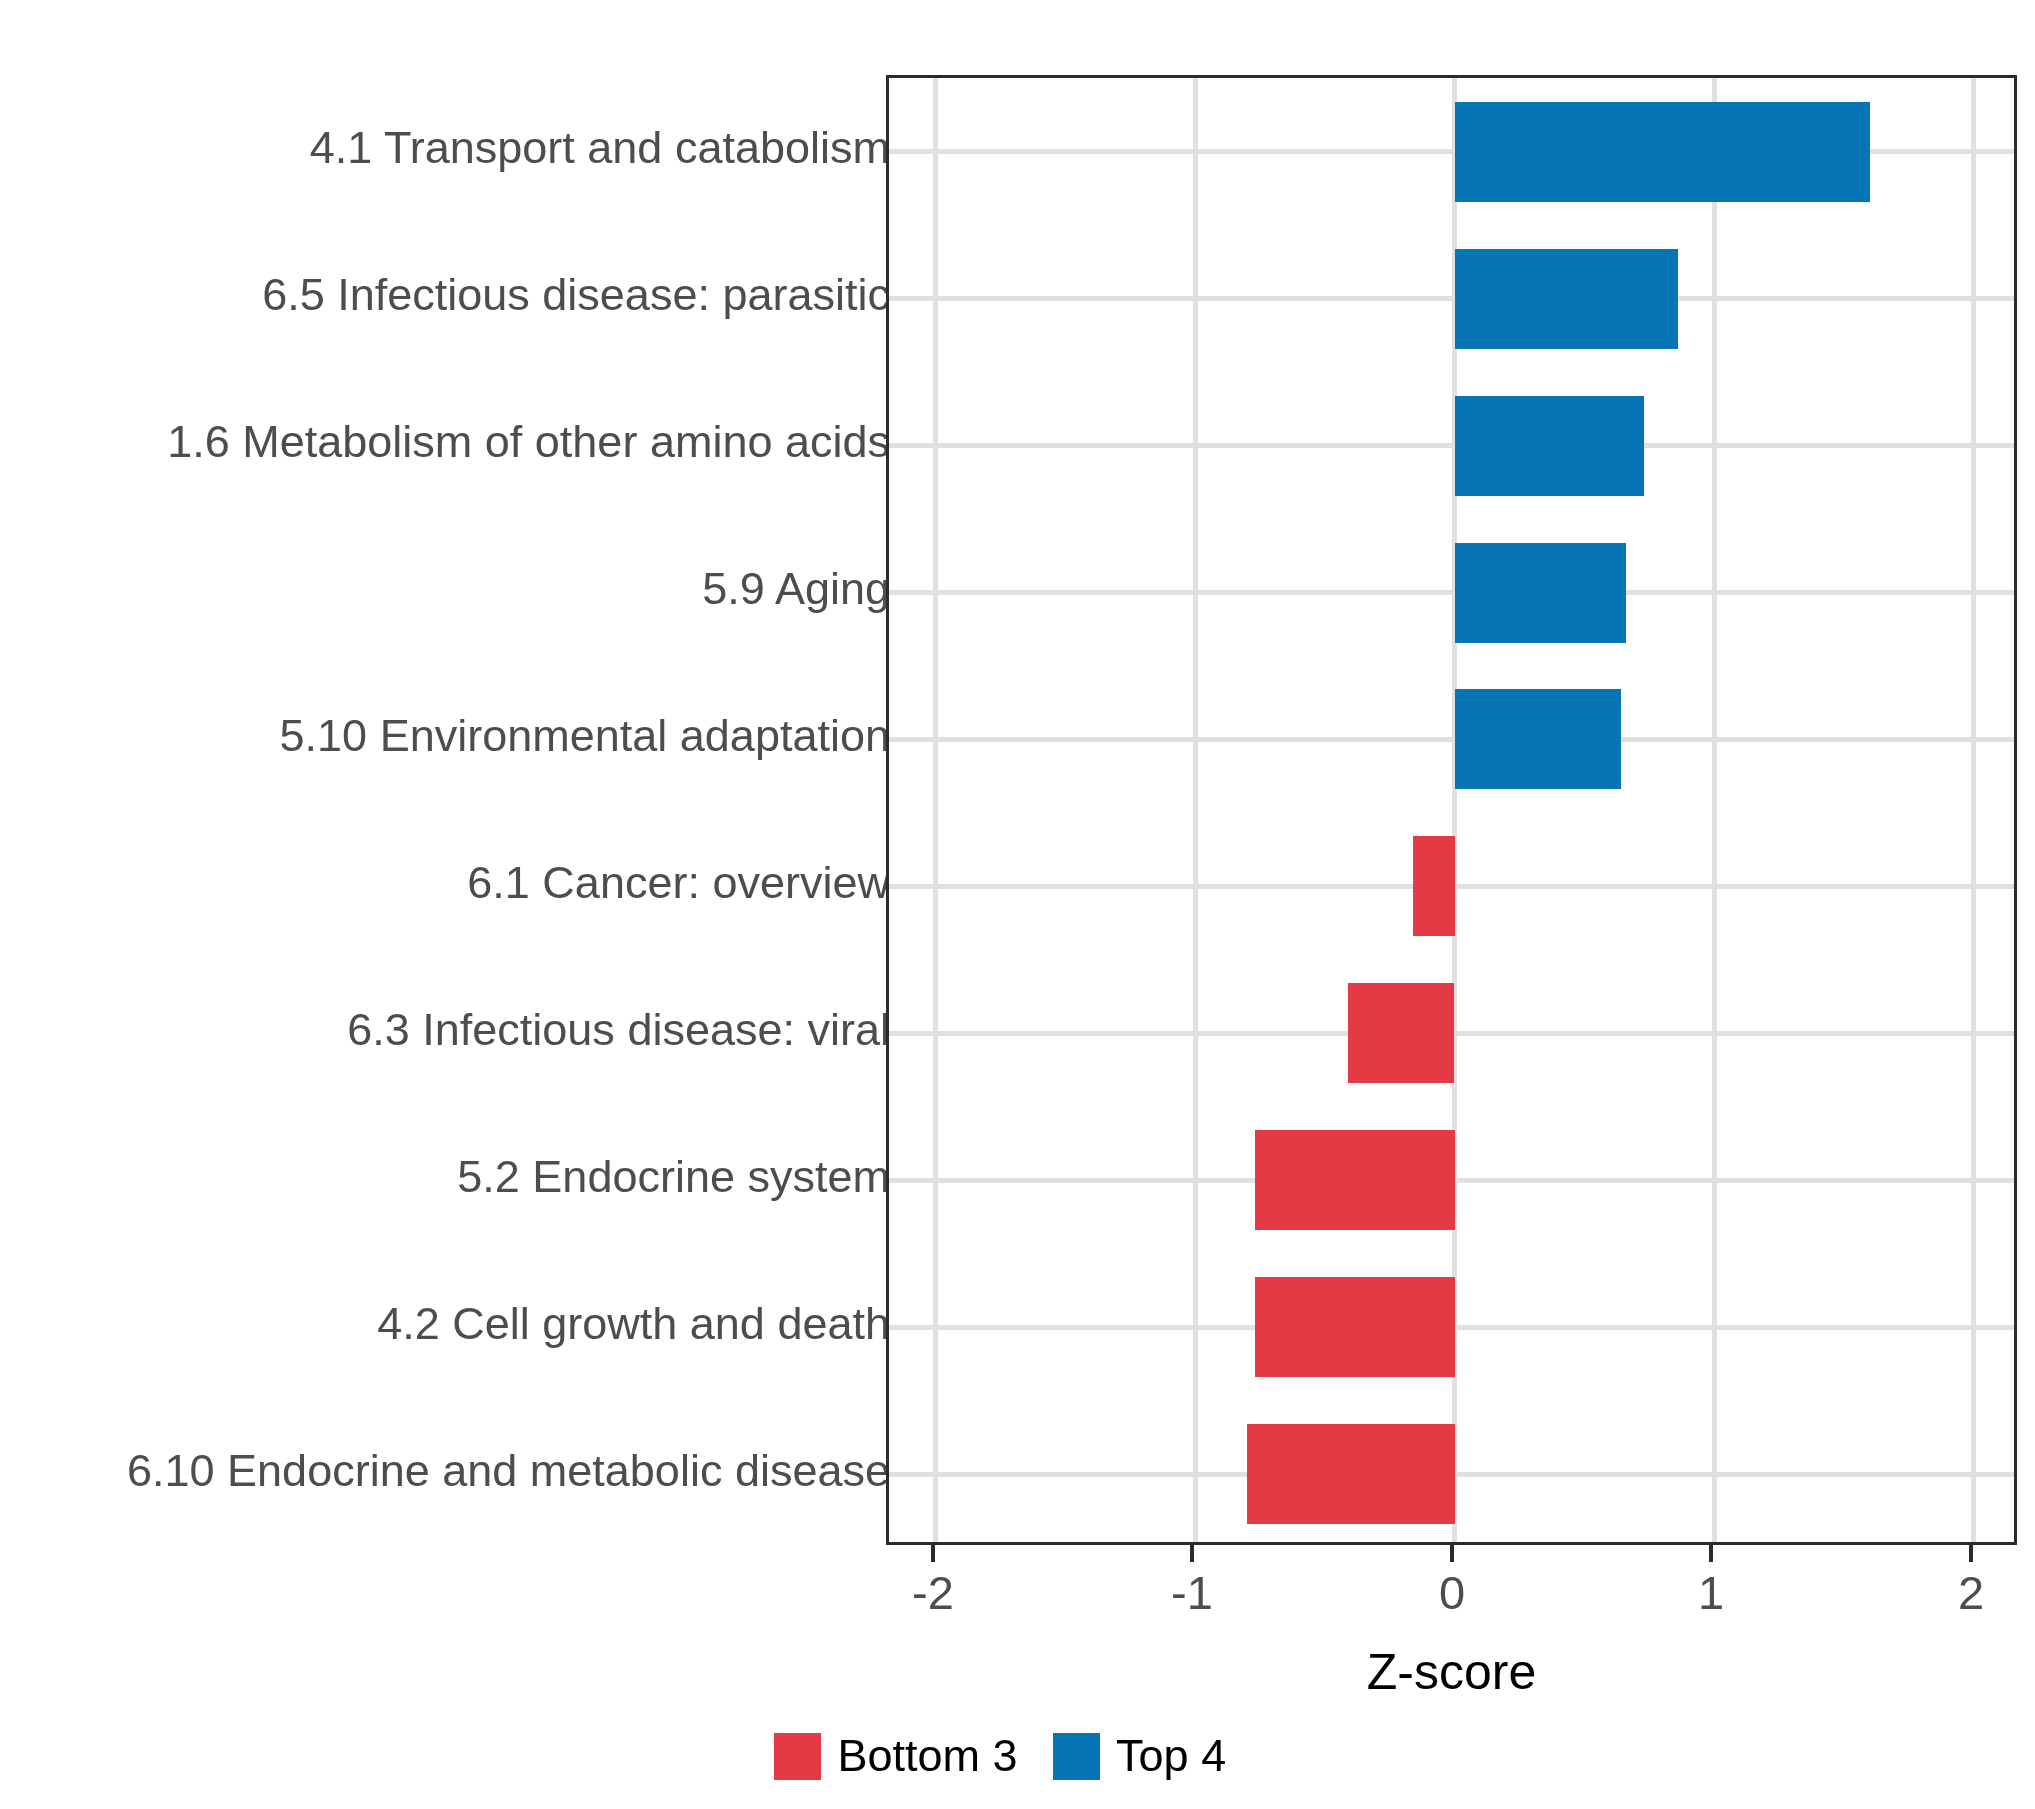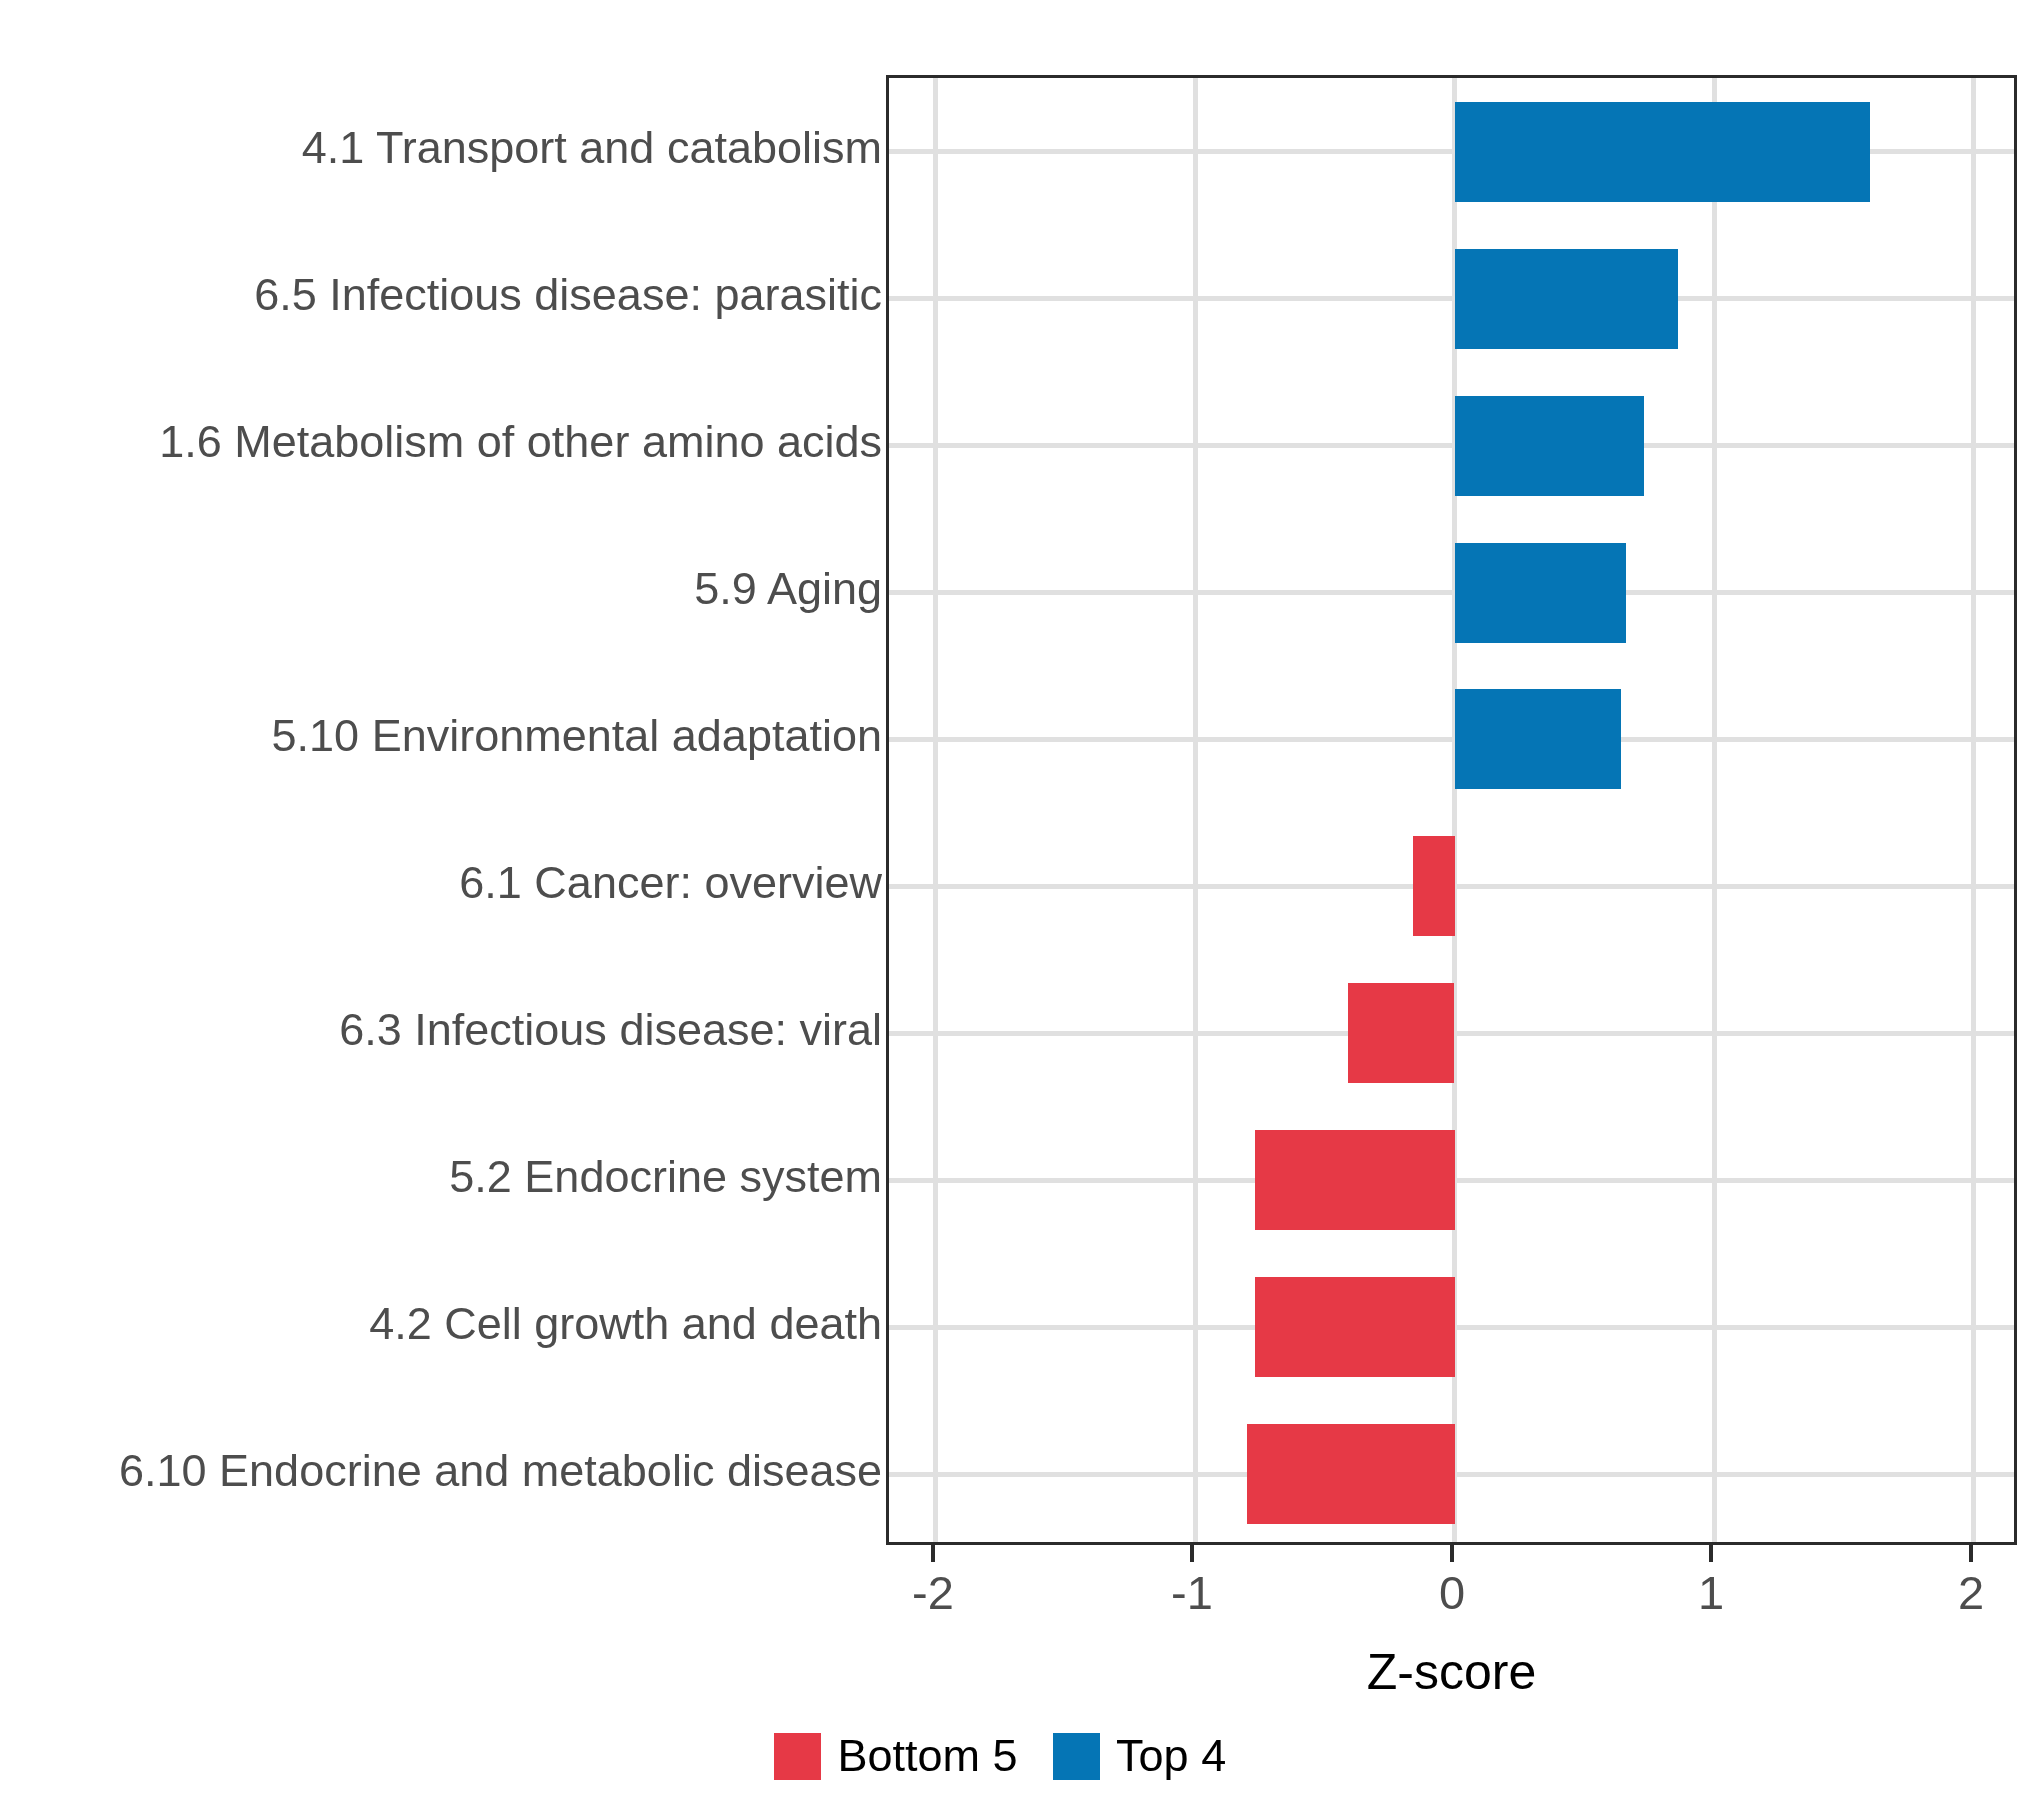--- a/index.html
+++ b/index.html
@@ -1,21 +1,21 @@
 <!DOCTYPE html>
 <html style="font-size:12px"><head>
 <meta charset="utf-8">
 <style>
   html,body{margin:0;padding:0;background:#ffffff;}
   body{width:2035px;height:1809px;font-family:"Liberation Sans",sans-serif;overflow:hidden;}
 
   #root{position:relative;width:2035px;height:1809px;background:#fff;}
 
   
-  .ylabels{position:absolute;left:0;top:75px;width:867px;height:1470px;padding-left:36px;}
+  .ylabels{position:absolute;left:8px;top:75px;width:867px;height:1470px;padding-left:36px;}
   .ylabel{position:absolute;right:0;height:0;
           color:#4d4d4d;font-size:45px;line-height:0;white-space:nowrap;
           display:flex;align-items:center;justify-content:flex-end;}
   .ytick{position:absolute;width:12px;height:2.3px;background:#333;}
 
   
   .panel{position:absolute;left:886px;top:75px;width:1131px;height:1470px;
          background:#ffffff;box-sizing:border-box;
          border-left:3.8px solid #2b2b2b;border-bottom:3.8px solid #2b2b2b;
          border-top:3px solid #2b2b2b;border-right:3px solid #2b2b2b;}
@@ -110,21 +110,21 @@
       <div class="xticklabel" style="left: 825px; color: rgb(77, 77, 77);">1</div>
       <div class="xtick" style="left: 1083px; background: rgb(43, 43, 43);"></div>
       <div class="xticklabel" style="left: 1085px; color: rgb(77, 77, 77);">2</div>
     </div>
 
   <div class="xaxis-title">Z-score</div>
 
   <div class="legend">
       <div class="legend-item">
         <span class="legend-swatch" style="background: rgb(230, 57, 70);"></span>
-        <span class="legend-label">Bottom 5</span>
+        <span class="legend-label">Bottom 3</span>
       </div>
       <div class="legend-item">
         <span class="legend-swatch" style="background: rgb(5, 117, 181);"></span>
         <span class="legend-label">Top 4</span>
       </div>
     </div>
 
 </div>
 
 

